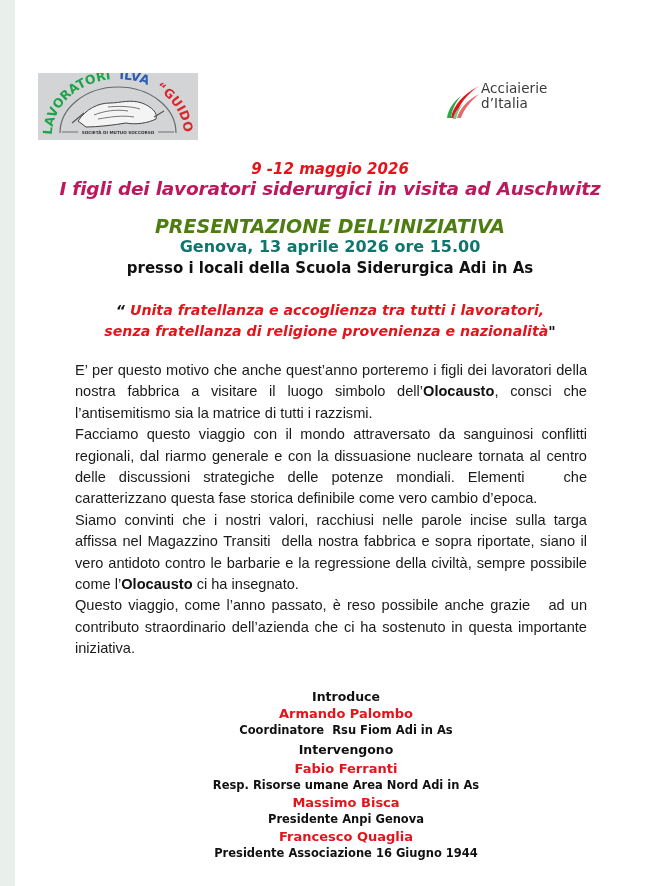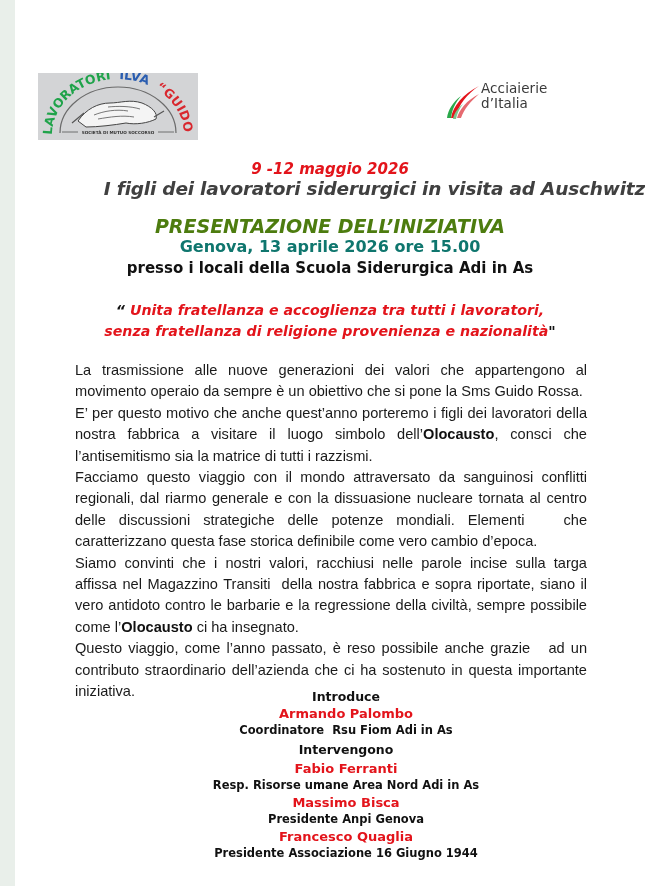--- a/index.html
+++ b/index.html
@@ -26,23 +26,22 @@
     position: absolute; left: 36px; top: 3px;
     font-family: "DejaVu Sans", sans-serif; font-size: 13.5px; line-height: 15px;
     color: #3a3a3a; letter-spacing: 0.1px;
   }
   
   .center { position: absolute; left: 15px; right: 0; text-align: center; }
   .dates {
     top: 160px; font-size: 15px; font-weight: bold; font-style: italic; color: #e3141b;
   }
   .main-title {
-    top: 178px; font-size: 18.5px; font-weight: bold; font-style: italic; color: #404040;
+    top: 178px; font-size: 18.5px; font-weight: bold; font-style: italic; color: #be185d;
     letter-spacing: -0.2px;
-    text-align: right;
   }
   .presentation {
     top: 215px; font-size: 19px; font-weight: bold; font-style: italic; color: #4d7c0f;
   }
   .when {
     top: 237px; font-size: 16px; font-weight: bold; color: #0f766e;
   }
   .where {
     top: 259px; font-size: 15px; font-weight: bold; color: #111;
   }
@@ -123,21 +122,20 @@
   <span class="line">
     <span class="qmark">“</span>
     <span>Unita fratellanza e accoglienza tra tutti i lavoratori,</span>
   </span>
   <span class="line">
     <span>senza fratellanza di religione provenienza e nazionalità</span><span class="qmark">"</span>
   </span>
 </div>
 
 <div class="body-text">
-  <p>La trasmissione alle nuove generazioni dei valori che appartengono al movimento operaio da sempre è un obiettivo che si pone la Sms Guido Rossa.</p>
   <p><span>E’ per questo motivo che anche quest’anno porteremo i figli dei lavoratori della nostra fabbrica a visitare il luogo simbolo dell’</span><b>Olocausto</b><span>, consci che l’antisemitismo sia la matrice di tutti i razzismi.</span></p>
   <p>Facciamo questo viaggio con il mondo attraversato da sanguinosi conflitti regionali, dal riarmo generale e con la dissuasione nucleare tornata al centro delle discussioni strategiche delle potenze mondiali. Elementi &nbsp; che caratterizzano questa fase storica definibile come vero cambio d’epoca.</p>
   <p><span>Siamo convinti che i nostri valori, racchiusi nelle parole incise sulla targa affissa nel Magazzino Transiti &nbsp;della nostra fabbrica e sopra riportate, siano il vero antidoto contro le barbarie e la regressione della civiltà, sempre possibile come l’</span><b>Olocausto</b><span> ci ha insegnato.</span></p>
   <p>Questo viaggio, come l’anno passato, è reso possibile anche grazie &nbsp; ad un contributo straordinario dell’azienda che ci ha sostenuto in questa importante iniziativa.</p>
 </div>
 
 <div class="speakers">
   <div class="role-heading">Introduce</div>
   <div class="name">Armando Palombo</div>
   <div class="position">Coordinatore &nbsp;Rsu Fiom Adi in As</div>

